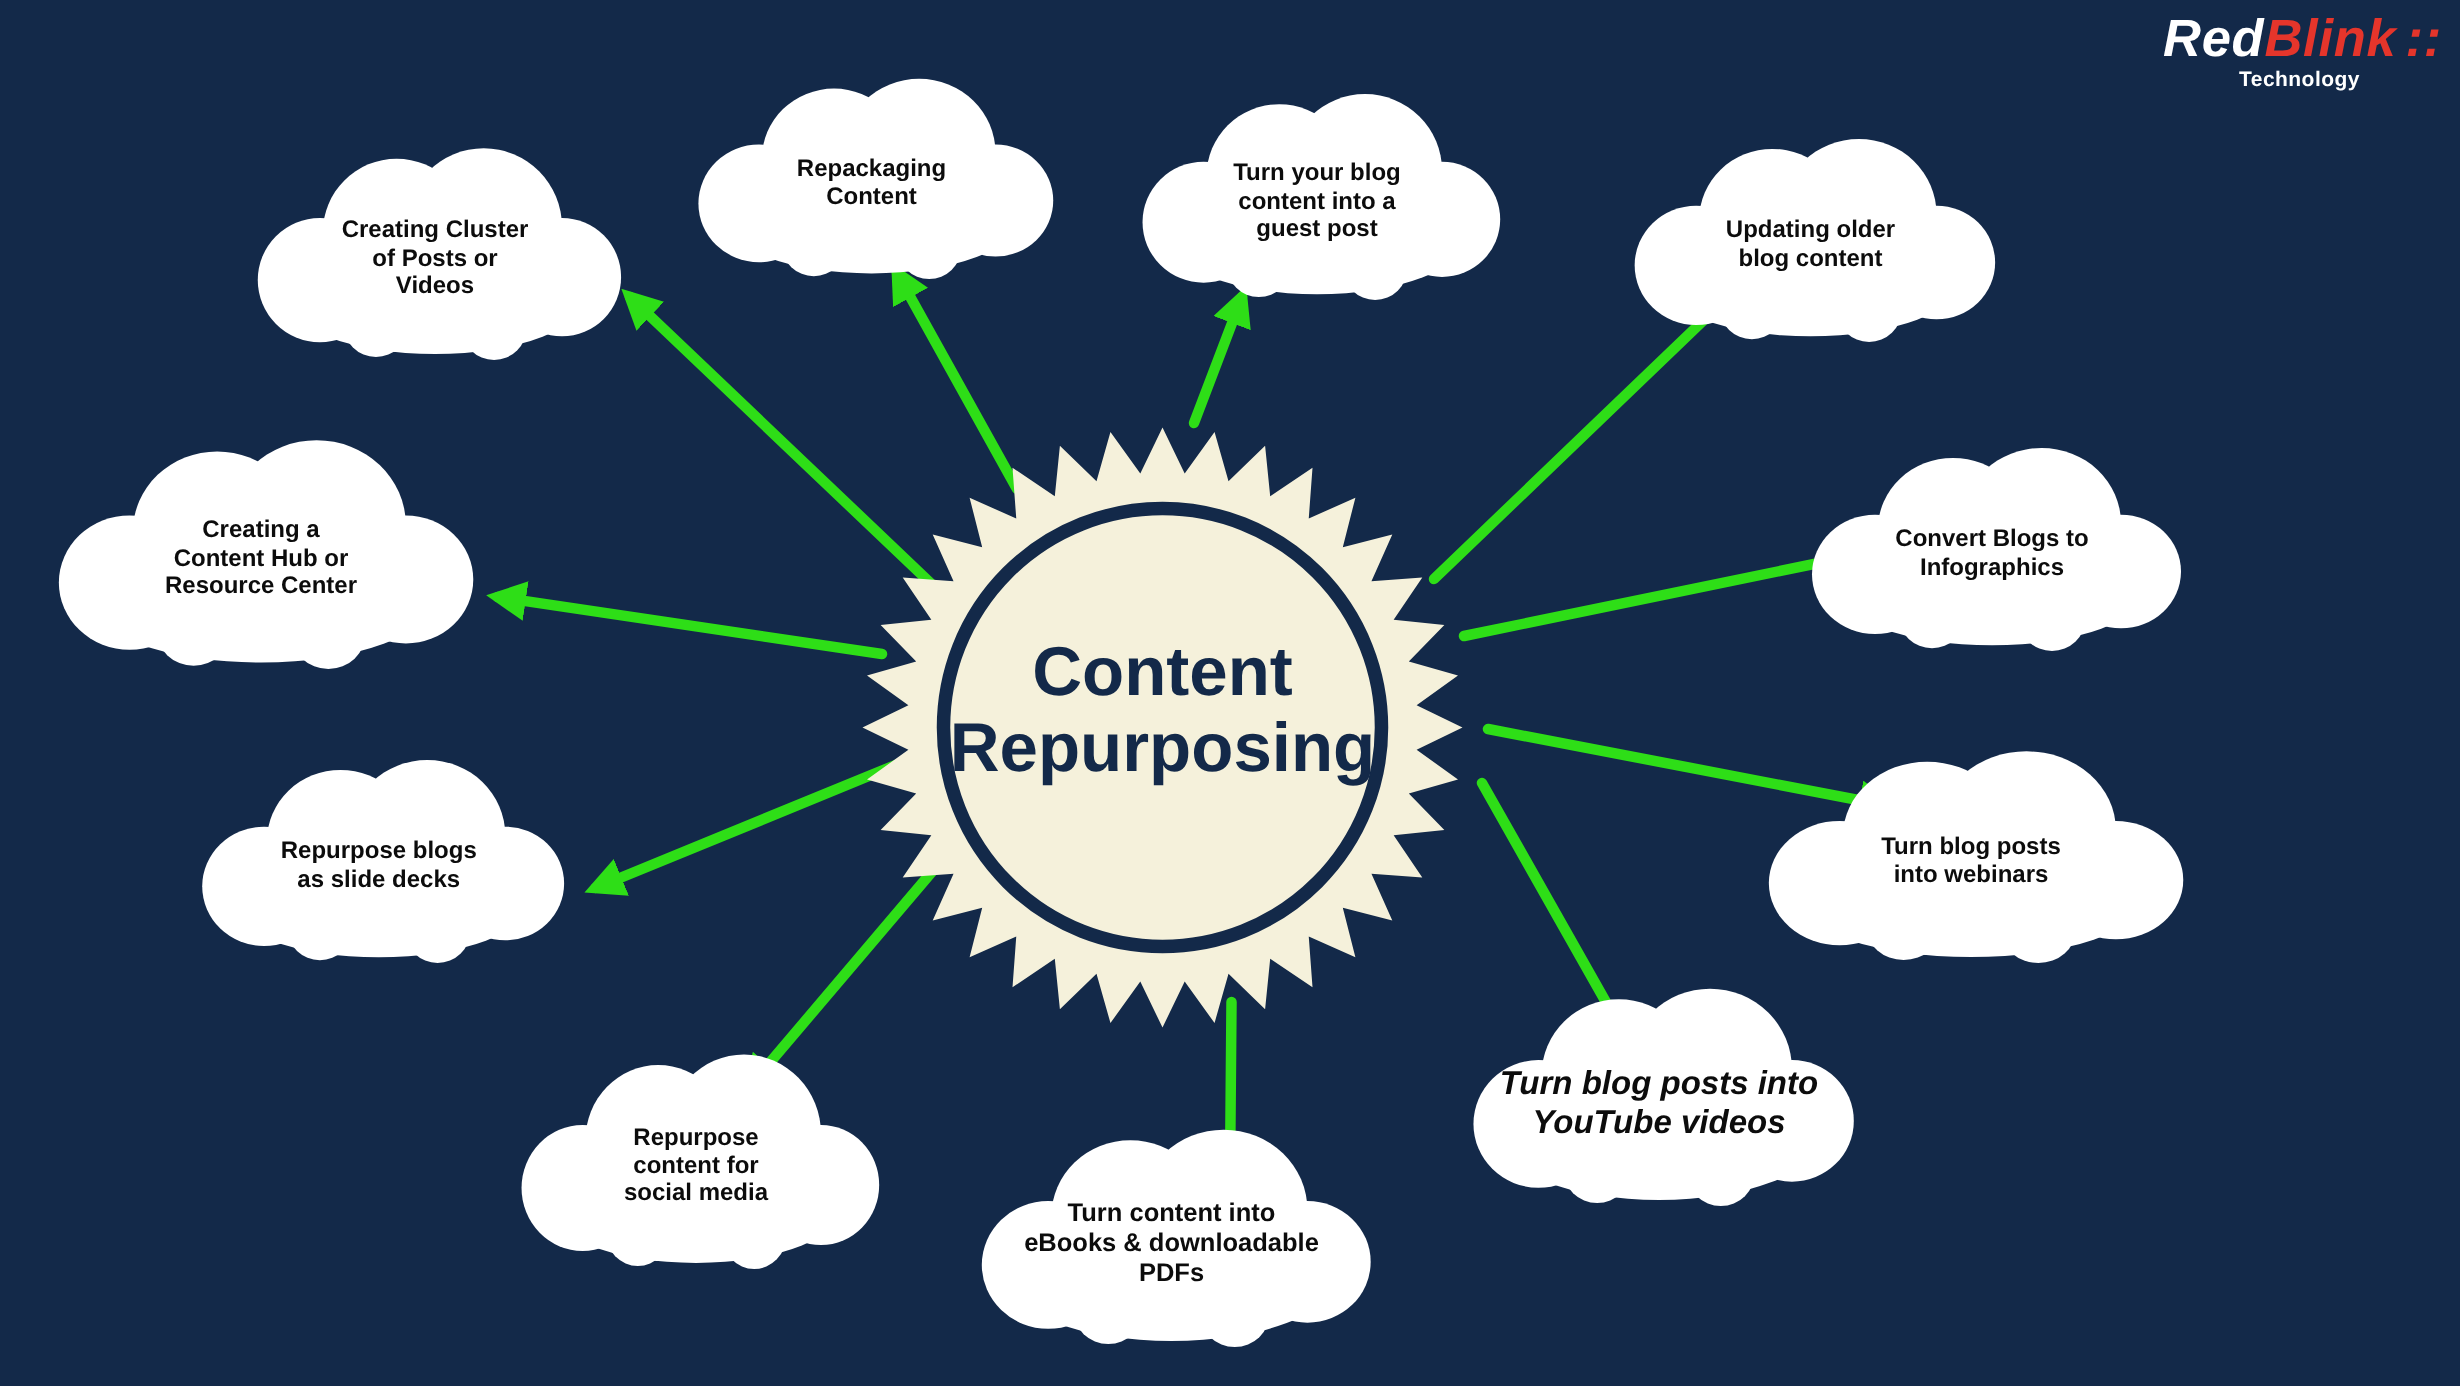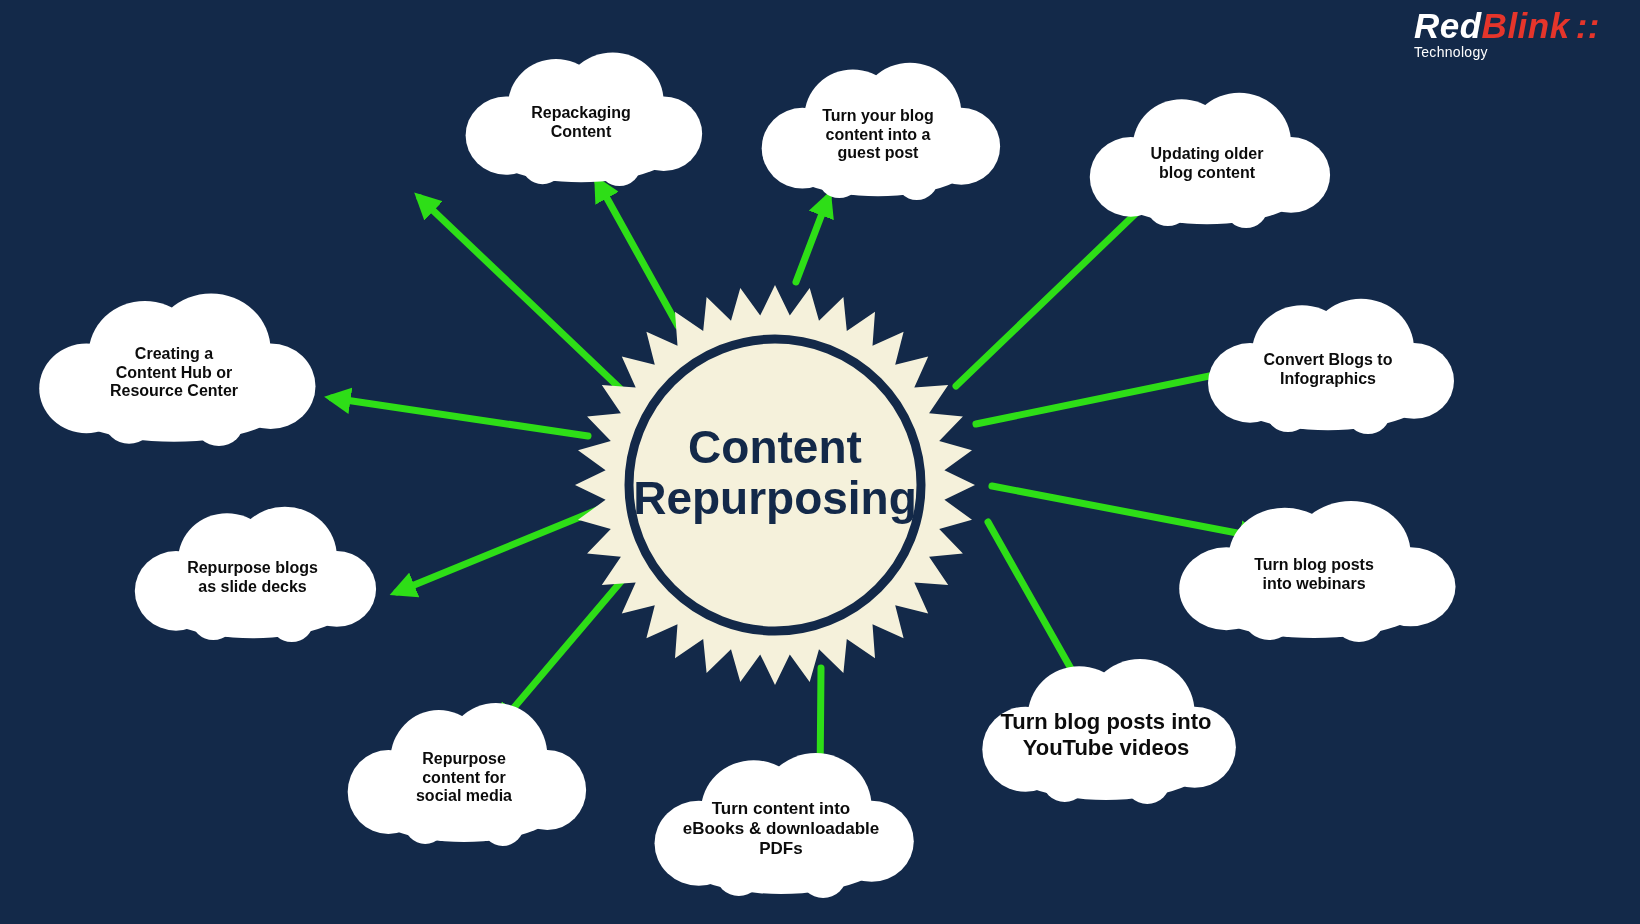--- a/index.html
+++ b/index.html
@@ -37,21 +37,21 @@
   #cloud-creating-cluster { left: 162px; top: 92px;  width: 256px; height: 148px; }
   #cloud-repackaging      { left: 456px; top: 46px;  width: 250px; height: 140px; }
   #cloud-guest-post       { left: 752px; top: 56px;  width: 252px; height: 144px; }
   #cloud-updating-older   { left: 1080px; top: 86px; width: 254px; height: 142px; }
   #cloud-content-hub      { left: 28px;  top: 286px; width: 292px; height: 160px; }
   #cloud-convert-blogs    { left: 1198px; top: 292px; width: 260px; height: 142px; }
   #cloud-slide-decks      { left: 125px; top: 500px; width: 255px; height: 142px; }
   #cloud-webinars         { left: 1168px; top: 494px; width: 292px; height: 148px; }
   #cloud-social-media     { left: 338px; top: 696px; width: 252px; height: 150px; }
   #cloud-ebooks           { left: 644px; top: 746px; width: 274px; height: 152px; }
-  #cloud-youtube          { left: 972px; top: 652px; width: 268px; height: 152px; }
+  #cloud-youtube          { left: 972px; top: 652px; width: 268px; height: 152px; font-style: italic; }
 
   #cloud-ebooks .cloud-label { font-size: 17px; }
   #cloud-youtube .cloud-label { font-size: 22px; }
 
   
   #hub-label {
     position: absolute;
     left: 610px; top: 398px;
     width: 330px; height: 150px;
     display: flex; align-items: center; justify-content: center;
@@ -59,35 +59,35 @@
     font-weight: 700;
     font-size: 46px;
     line-height: 1.1;
     color: #132949;
     white-space: pre-line;
   }
 
   
   #logo {
     position: absolute;
-    right: 40px; top: 8px;
-    text-align: left;
+    right: 12px; top: 8px;
+    text-align: center;
     font-style: italic;
     font-weight: 700;
     line-height: 1;
   }
   #logo .logo-main { font-size: 35px; letter-spacing: 0.5px; }
   #logo .logo-red    { color: #ffffff; }
   #logo .logo-blink  { color: #e5352b; }
   #logo .logo-colons { color: #e5352b; margin-left: 6px; font-weight: 700; }
   #logo .logo-sub {
     display: block;
     color: #ffffff;
     font-style: normal;
-    font-weight: 400;
+    font-weight: 700;
     font-size: 14px;
     margin-top: 2px;
     margin-right: 4px;
     letter-spacing: 0.3px;
   }
 </style>
 </head>
 <body>
 
 <div id="stage">
@@ -126,20 +126,28 @@
         <line x1="624" y1="578" x2="500" y2="724" marker-end="url(#arrow-head)"></line>
         <line x1="602" y1="508" x2="397" y2="592" marker-end="url(#arrow-head)"></line>
         <line x1="588" y1="436" x2="332" y2="398" marker-end="url(#arrow-head)"></line>
       </g>
     <g id="hub-group">
         <polygon points="775.0,285.0 789.8,315.6 809.7,288.0 819.0,320.8 843.4,297.1 846.8,330.9 875.0,311.8 872.5,345.7 903.6,331.8 895.2,364.8 928.2,356.4 914.3,387.5 948.2,385.0 929.1,413.2 962.9,416.6 939.2,441.0 972.0,450.3 944.4,470.2 975.0,485.0 944.4,499.8 972.0,519.7 939.2,529.0 962.9,553.4 929.1,556.8 948.2,585.0 914.3,582.5 928.2,613.6 895.2,605.2 903.6,638.2 872.5,624.3 875.0,658.2 846.8,639.1 843.4,672.9 819.0,649.2 809.7,682.0 789.8,654.4 775.0,685.0 760.2,654.4 740.3,682.0 731.0,649.2 706.6,672.9 703.2,639.1 675.0,658.2 677.5,624.3 646.4,638.2 654.8,605.2 621.8,613.6 635.7,582.5 601.8,585.0 620.9,556.8 587.1,553.4 610.8,529.0 578.0,519.7 605.6,499.8 575.0,485.0 605.6,470.2 578.0,450.3 610.8,441.0 587.1,416.6 620.9,413.2 601.8,385.0 635.7,387.5 621.8,356.4 654.8,364.8 646.4,331.8 677.5,345.7 675.0,311.8 703.2,330.9 706.6,297.1 731.0,320.8 740.3,288.0 760.2,315.6" fill="#f5f1db"></polygon>
         <circle cx="775" cy="485" r="146" fill="none" stroke="#132949" stroke-width="9"></circle>
       </g>
   </svg>
 
+  <div class="cloud" id="cloud-creating-cluster">
+    <svg class="cloud-bg" preserveAspectRatio="none" viewBox="0 0 260 150">
+        <use href="#cloud-shape"></use>
+      </svg>
+    <div class="cloud-label">Creating Cluster
+of  Posts or
+Videos</div>
+  </div>
   <div class="cloud" id="cloud-repackaging">
     <svg class="cloud-bg" preserveAspectRatio="none" viewBox="0 0 260 150">
         <use href="#cloud-shape"></use>
       </svg>
     <div class="cloud-label">Repackaging
 Content</div>
   </div>
   <div class="cloud" id="cloud-guest-post">
     <svg class="cloud-bg" preserveAspectRatio="none" viewBox="0 0 260 150">
         <use href="#cloud-shape"></use>

